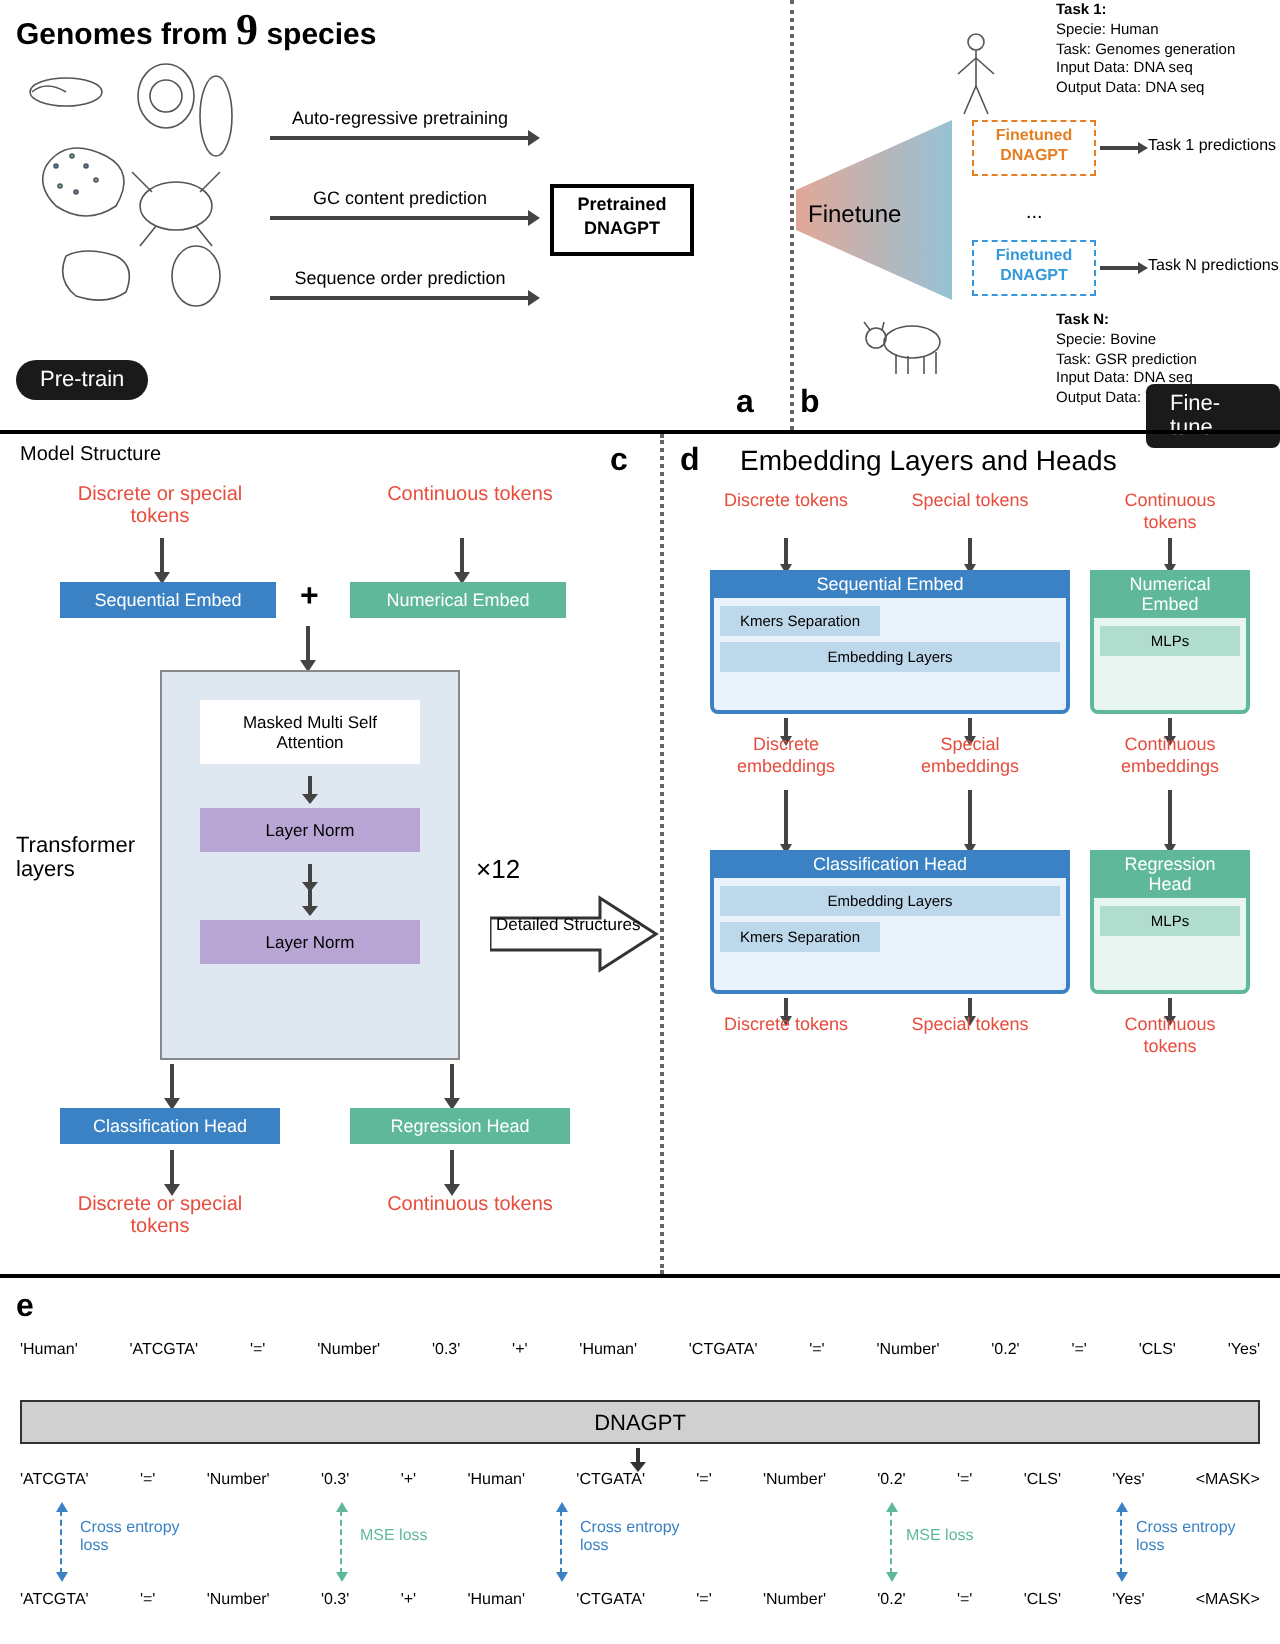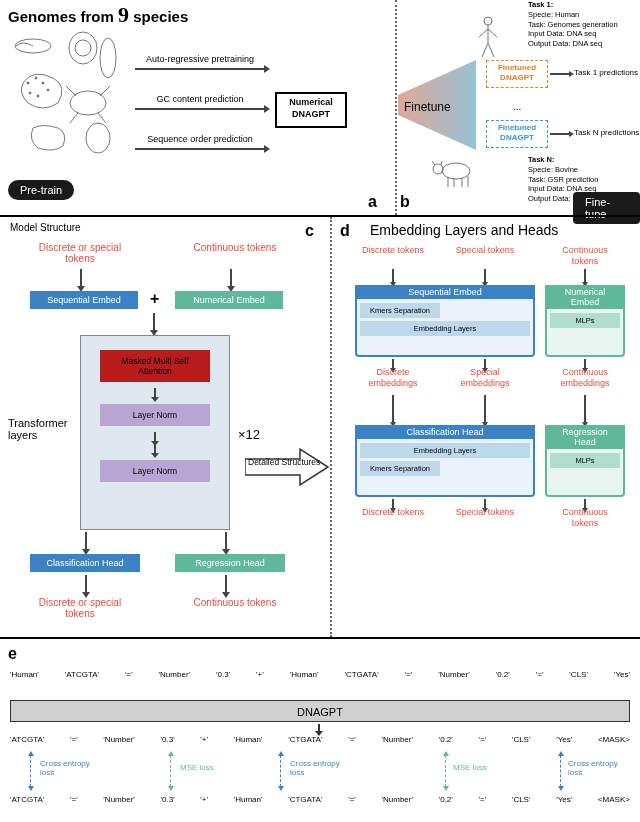--- a/index.html
+++ b/index.html
@@ -65,21 +65,21 @@
     .down-arrow::after { content: ''; position: absolute; bottom: -5px; left: -3px; border-top: 6px solid #444; border-left: 4px solid transparent; border-right: 4px solid transparent; }
     .da1 { top: 52px; left: 80px; height: 18px; }
     .da2 { top: 52px; left: 230px; height: 18px; }
     .embed-box { position: absolute; padding: 4px 8px; font-size: 9px; color: white; text-align: center; }
     .seq-embed { top: 74px; left: 30px; width: 108px; background: #3b82c4; }
     .plus-sign { position: absolute; top: 73px; left: 150px; font-size: 16px; font-weight: bold; }
     .num-embed { top: 74px; left: 175px; width: 108px; background: #5fb89a; }
     .da3 { top: 96px; left: 153px; height: 18px; }
     .transformer-box { position: absolute; top: 118px; left: 80px; width: 150px; height: 195px; border: 1px solid #888; background: #dfe8f0; padding: 8px; }
     .tf-layer { margin: 6px auto; padding: 6px 4px; font-size: 8.5px; text-align: center; width: 110px; }
-    .attn-layer { background: #b91c1c; }
+    .attn-layer { background: #ffffff; }
     .norm-layer { background: #b8a5d4; }
     .ff-layer { background: #f4e19c; }
     .tf-arrow { width: 2px; height: 10px; background: #444; margin: 2px auto; position: relative; }
     .tf-arrow::after { content: ''; position: absolute; bottom: -4px; left: -3px; border-top: 5px solid #444; border-left: 4px solid transparent; border-right: 4px solid transparent; }
     .x12 { position: absolute; top: 210px; left: 238px; font-size: 13px; }
     .tf-label { position: absolute; top: 200px; left: 8px; font-size: 11px; font-weight: 500; width: 70px; }
     .da4 { top: 315px; left: 85px; height: 18px; }
     .da5 { top: 315px; left: 225px; height: 18px; }
     .class-head { top: 337px; left: 30px; width: 110px; background: #3b82c4; }
     .reg-head { top: 337px; left: 175px; width: 110px; background: #5fb89a; }
@@ -168,21 +168,21 @@
           <ellipse cx="90" cy="110" rx="12" ry="15"></ellipse>
         </g>
       </svg>
     </div>
     <div class="pretrain-arrow arrow1"></div>
     <div class="arrow-label lbl1">Auto-regressive pretraining</div>
     <div class="pretrain-arrow arrow2"></div>
     <div class="arrow-label lbl2">GC content prediction</div>
     <div class="pretrain-arrow arrow3"></div>
     <div class="arrow-label lbl3">Sequence order prediction</div>
-    <div class="pretrained-box"><b>Numerical DNAGPT</b></div>
+    <div class="pretrained-box"><b>Pretrained DNAGPT</b></div>
     <div class="pretrain-badge">Pre-train</div>
   </div>
   <div class="panel-label label-a">a</div>
 
   <div class="panel-b">
     <div class="finetune-wedge">
       <svg viewBox="0 0 80 100">
           <defs>
             <linearGradient id="g1" x1="0" y1="0" x2="1" y2="0">
               <stop offset="0%" stop-color="#d4826a"></stop>

